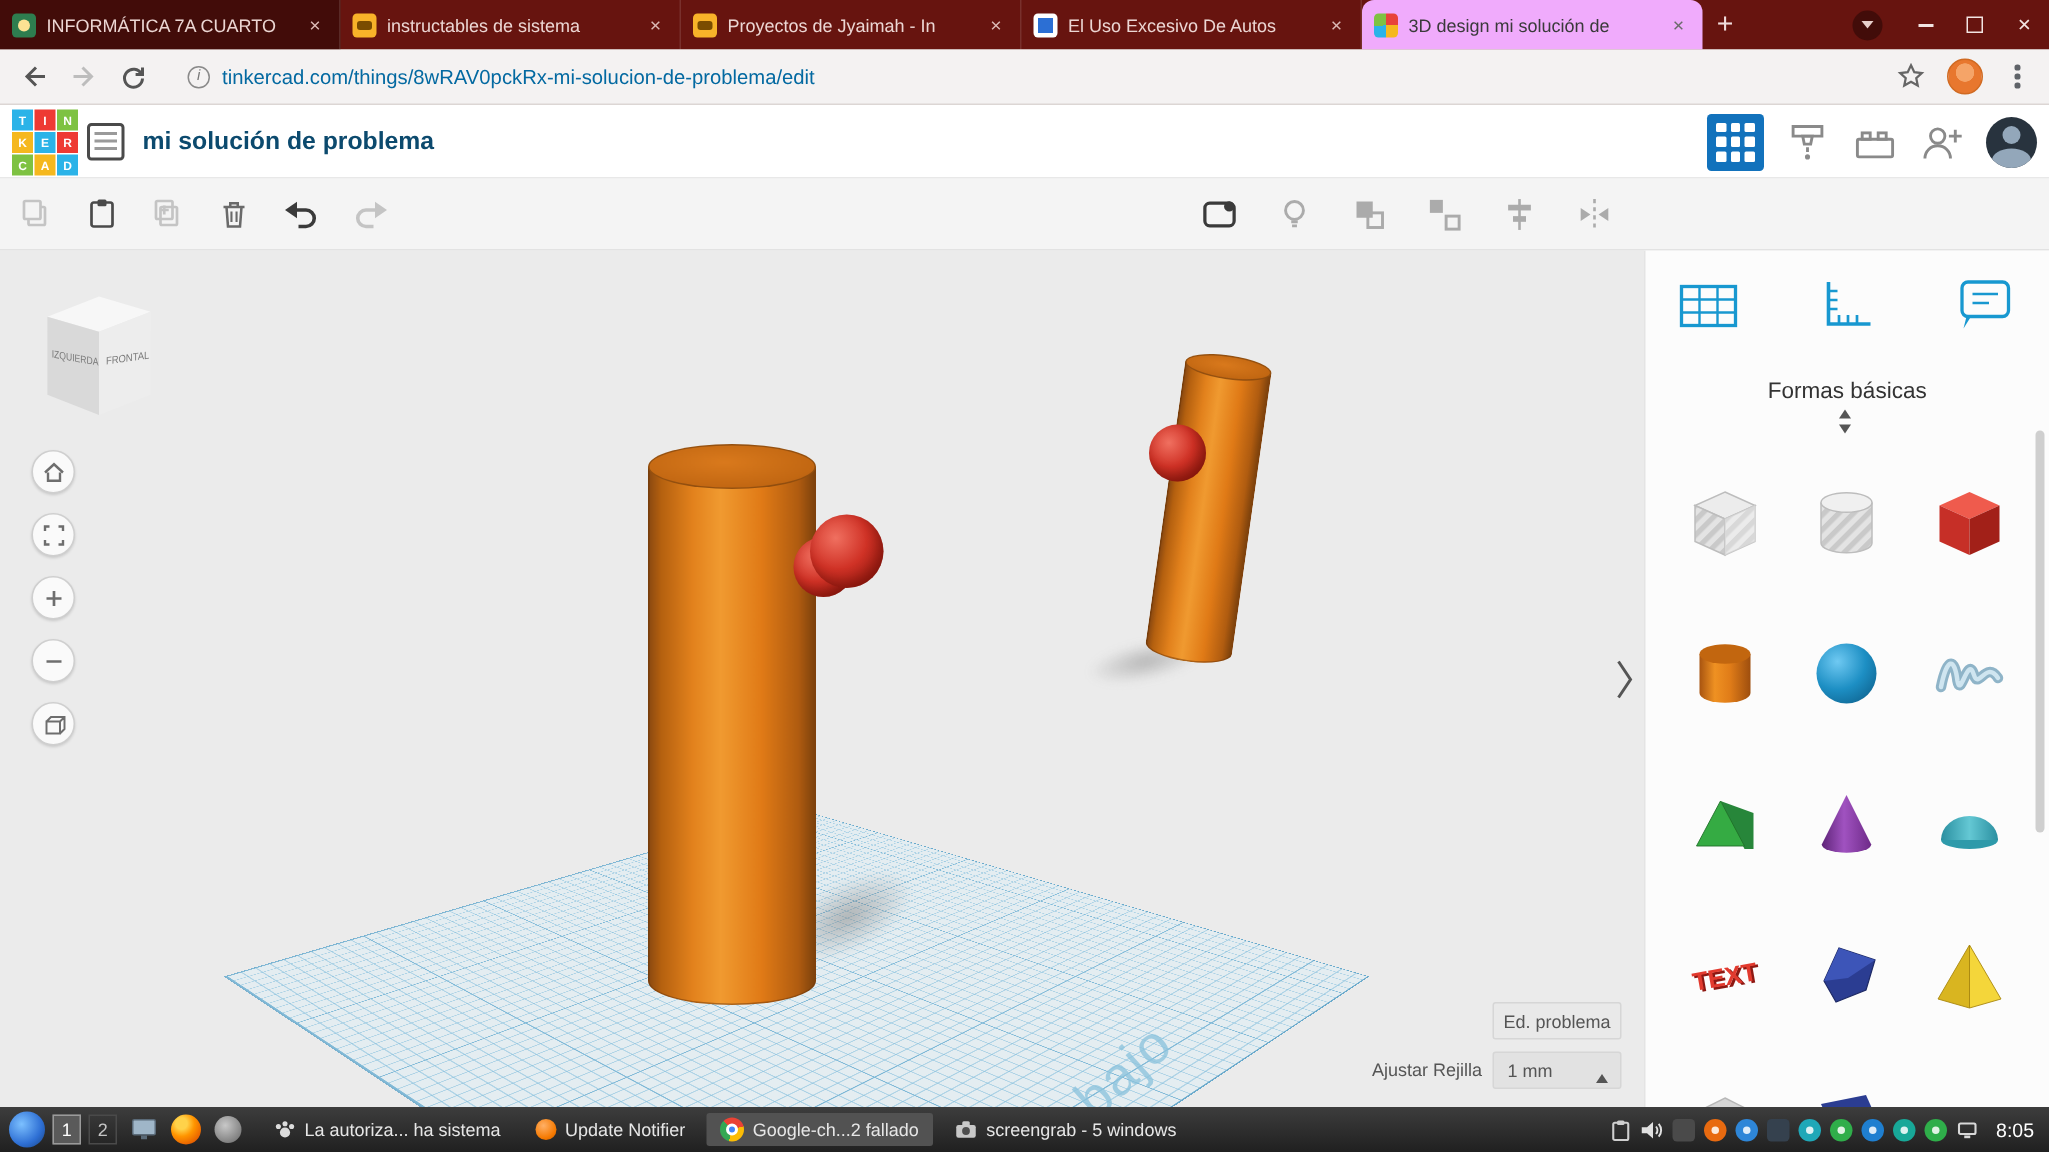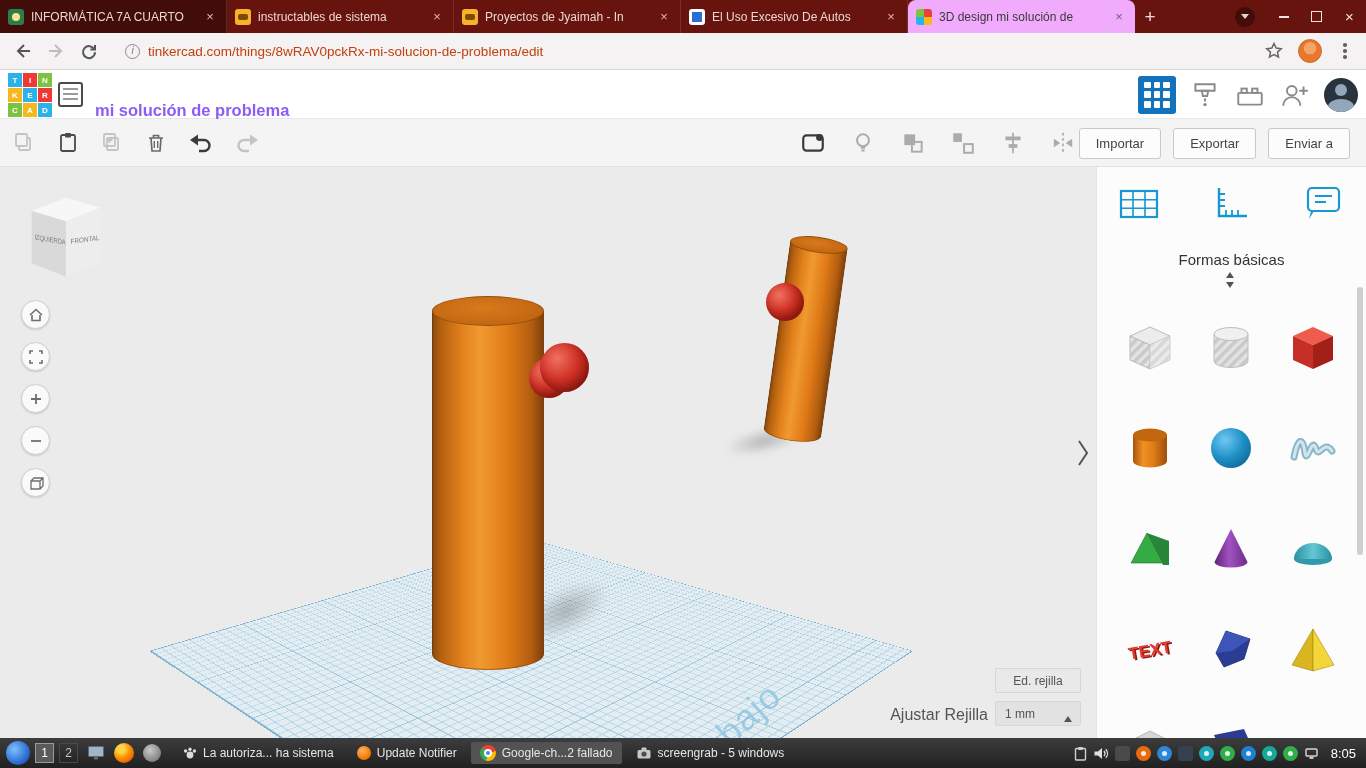--- a/index.html
+++ b/index.html
@@ -28,33 +28,33 @@
   .tabsearch { width:20px; height:20px; border-radius:50%; background:rgba(30,4,4,.5); margin-right:12px; display:flex; align-items:center; justify-content:center; }
   .tabsearch::after { content:""; border:4px solid transparent; border-top:5px solid #e8cfcc; margin-top:4px; }
   .win-btn { width:33px; height:33px; display:flex; align-items:center; justify-content:center; color:#f2e4e2; font-size:15px; cursor:pointer; }
   .wb-min::after { content:""; width:10px; height:2px; background:#f2e4e2; }
   .wb-max::after { content:""; width:9px; height:9px; border:1.5px solid #f2e4e2; }
 
   
   .addrbar { position:absolute; left:0; top:33px; width:1366px; height:37px; background:#f4f2f2; border-bottom:1px solid #dcd6d4; display:flex; align-items:center; }
   .nav-ic { margin-left:13px; flex:none; cursor:pointer; }
   .info-badge { margin-left:26px; width:15px; height:15px; border:1.5px solid #8a8a8a; border-radius:50%; color:#777; font-size:10px; line-height:12px; text-align:center; font-style:italic; flex:none; cursor:pointer; }
-  .url-text { margin-left:8px; font-size:13.5px; color:#c2410c; white-space:nowrap; flex:1; }
+  .url-text { margin-left:8px; font-size:13.5px; color:#0369a1; white-space:nowrap; flex:1; }
   .addr-right { display:flex; align-items:center; gap:14px; margin-right:12px; }
   .avatar-chrome { width:24px; height:24px; border-radius:50%; background:radial-gradient(circle at 50% 38%, #f5a468 0 34%, #e8772e 36%); border:1px solid #d06a22; cursor:pointer; }
   .menu-dots { width:18px; height:22px; display:flex; flex-direction:column; align-items:center; justify-content:center; gap:2.5px; cursor:pointer; }
   .menu-dots i { width:3.5px; height:3.5px; border-radius:50%; background:#5f6368; }
 
   
   .tc-header { position:absolute; left:0; top:70px; width:1366px; height:49px; background:#ffffff; border-bottom:1px solid #e8e8e8; }
   .tc-logo { position:absolute; left:8px; top:3px; width:44px; height:44px; display:grid; grid-template-columns:repeat(3,1fr); gap:1px; cursor:pointer; }
   .tc-logo span { display:flex; align-items:center; justify-content:center; color:#fff; font-size:8px; font-weight:bold; }
   .doc-ic { position:absolute; left:58px; top:12px; width:25px; height:25px; border:2px solid #4a4a4a; border-radius:3px; cursor:pointer; }
   .doc-ic::before { content:""; position:absolute; left:3px; top:4px; right:3px; height:2px; background:#9a9a9a; box-shadow:0 5px 0 #9a9a9a, 0 10px 0 #9a9a9a; }
-  .tc-title { position:absolute; left:95px; top:16px; height:49px; line-height:49px; font-size:16.5px; font-weight:bold; color:#8b5cf6; }
+  .tc-title { position:absolute; left:95px; top:0; height:49px; line-height:49px; font-size:16.5px; font-weight:bold; color:#0c4a6e; }
   .tc-header-right { position:absolute; right:8px; top:0; height:49px; display:flex; align-items:center; gap:13px; }
   .blocks-btn { width:38px; height:38px; background:#1272bc; border-radius:3px; display:grid; grid-template-columns:repeat(3,1fr); gap:3px; padding:6px; cursor:pointer; }
   .blocks-btn i { background:#fff; border-radius:1px; }
   .hdr-ic { cursor:pointer; display:block; }
   .avatar-user { width:34px; height:34px; border-radius:50%; background:#28333e; overflow:hidden; position:relative; cursor:pointer; }
   .avatar-user::before { content:""; position:absolute; left:11px; top:6px; width:12px; height:12px; border-radius:50%; background:#93a7ba; }
   .avatar-user::after { content:""; position:absolute; left:4px; top:21px; width:26px; height:16px; border-radius:50% 50% 0 0; background:#93a7ba; }
 
   
   .tc-toolbar { position:absolute; left:0; top:119px; width:1366px; height:48px; background:#f4f4f4; border-bottom:1px solid #e2e2e2; }
@@ -108,21 +108,21 @@
   .vc-left  { clip-path:polygon(12% 18%, 55% 30%, 55% 96%, 12% 80%); background:#d9d9d9; }
   .vc-front { clip-path:polygon(55% 30%, 98% 14%, 98% 80%, 55% 96%); background:#ededed; }
   .vc-face span { position:absolute; font-size:7px; color:#7a7a7a; white-space:nowrap; }
   .vc-left span  { left:9px; top:40px; transform:skewY(10deg) scaleX(.82); }
   .vc-front span { left:47px; top:40px; transform:skewY(-8deg) scaleX(.9); }
 
   .navbtn { position:absolute; left:21px; width:29px; height:29px; border-radius:50%; background:#fafafa; border:1px solid #cfcfcf; box-shadow:0 1px 2px rgba(0,0,0,.15); display:flex; align-items:center; justify-content:center; cursor:pointer; }
 
   .grid-chip { position:absolute; background:#e9e9e9; border:1px solid #d6d6d6; border-radius:2px; font-size:12px; color:#555; display:flex; align-items:center; cursor:pointer; }
   .edit-grid { left:995px; top:501px; width:86px; height:25px; justify-content:center; }
-  .snap-label { position:absolute; left:868px; top:539px; width:120px; text-align:right; font-size:16px; color:#555; }
+  .snap-label { position:absolute; left:868px; top:539px; width:120px; text-align:right; font-size:12px; color:#555; }
   .snap-dd { left:995px; top:534px; width:86px; height:25px; padding-left:9px; background:#e2e2e2; }
   .snap-dd::after { content:""; position:absolute; right:8px; top:10px; border:4px solid transparent; border-bottom:6px solid #555; }
 
   .collapse-chevron { position:absolute; left:1075px; top:438px; cursor:pointer; }
 
   
   .panel { position:absolute; left:1096px; top:167px; width:270px; height:571px; background:#fcfcfc; border-left:1px solid #e4e4e4; overflow:hidden; }
   .panel-icons { display:flex; justify-content:space-between; padding:16px 20px 0 20px; }
   .panel-icons > div { cursor:pointer; }
   .panel-dd { margin:22px 14px 0 14px; height:32px; display:flex; align-items:center; justify-content:space-between; cursor:pointer;flex-direction:column; }
@@ -349,25 +349,20 @@
           <path d="M12 2.5 v19" stroke="#ababab" stroke-width="1.6"></path>
           <rect x="5" y="6" width="14" height="3.5" fill="#ababab"></rect>
           <rect x="8" y="13" width="8" height="3.5" fill="#ababab"></rect>
         </svg>
       <svg class="tb-ic" width="26" height="26" viewBox="0 0 24 24">
           <path d="M12 2.5 v19" stroke="#ababab" stroke-width="1.6" stroke-dasharray="2.5 2.5"></path>
           <polygon points="3.5,8 9.5,12 3.5,16" fill="#ababab"></polygon>
           <polygon points="20.5,8 14.5,12 20.5,16" fill="#ababab"></polygon>
         </svg>
     </div>
-    <div class="tb-buttons">
-      <button class="tb-btn">Importar</button>
-      <button class="tb-btn">Exportar</button>
-      <button class="tb-btn">Enviar a</button>
-    </div>
   </div>
 
   <div class="viewport">
     <div class="workplane"></div>
     <div class="plane-label">Plano de trabajo</div>
 
     <div class="shadow shadow-big"></div>
     <div class="shadow shadow-small"></div>
 
     <div class="cyl cyl-big">
@@ -412,21 +407,21 @@
       <svg width="18" height="18" viewBox="0 0 18 18">
           <path d="M4 9 h10" stroke="#6e6e6e" stroke-width="1.8"></path>
         </svg>
     </div>
     <div class="navbtn" style="top:301px">
       <svg width="18" height="18" viewBox="0 0 18 18">
           <path d="M4 7 h9 v8 H4z M4 7 l3 -3 h9 v8 l-3 3 M16 4 l-3 3" stroke="#6e6e6e" stroke-width="1.3" fill="none"></path>
         </svg>
     </div>
 
-    <div class="grid-chip edit-grid">Ed. rejilla</div>
+    <div class="grid-chip edit-grid">Ed. problema</div>
     <div class="snap-label">Ajustar Rejilla</div>
     <div class="grid-chip snap-dd">1 mm</div>
   </div>
 
   <div class="collapse-chevron">
     <svg width="16" height="30" viewBox="0 0 16 30">
         <polyline points="4,3 12,15 4,27" stroke="#555" stroke-width="2" fill="none"></polyline>
       </svg>
   </div>
 

